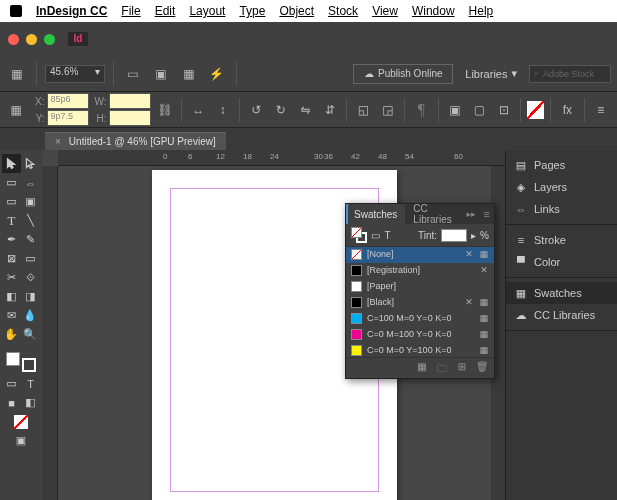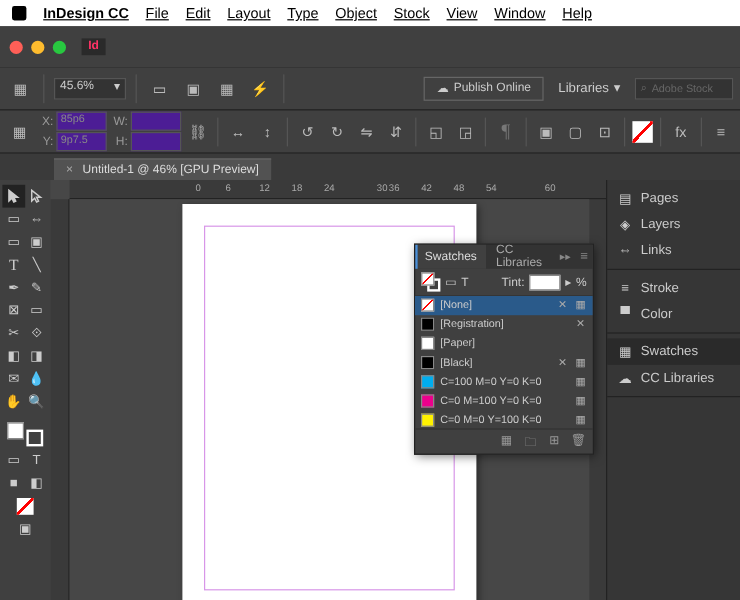--- a/index.html
+++ b/index.html
@@ -17,21 +17,21 @@
 .zoom .sel { width:60px; height:18px; background:#333; border:1px solid #555; font-size:10px; padding:0 4px; display:flex; align-items:flex-start; justify-content:space-between; }
 .iconbtn { width:22px; height:22px; display:flex; align-items:center; justify-content:center; color:#bbb; font-size:12px; }
 .sep{width:1px;height:24px;background:#555;margin:0 2px}
 .publish{width:100px;height:20px;border:1px solid #666;display:flex;align-items:center;justify-content:center;gap:4px;font-size:10px;color:#ccc}
 .workspace{display:flex;align-items:center;gap:4px;font-size:11px;color:#ccc;padding:0 6px}
 .search{width:82px;height:18px;background:#333;border:1px solid #555;font-size:9px;color:#666;padding:0 4px;display:flex;align-items:center;gap:4px}
 
 .optbar { height:36px; background:#404040; border-bottom:1px solid #222; display:flex; align-items:center; padding:0 6px; gap:4px; font-size:10px; color:#888; }
 .field{display:flex;align-items:center;gap:2px}
 .field label{width:14px;text-align:right;color:#999}
-.field .inp{width:42px;height:16px;background:#4c1d95;border:1px solid #555;padding:0 3px;font-size:9px;color:#888}
+.field .inp{width:42px;height:16px;background:#fef9c3;border:1px solid #555;padding:0 3px;font-size:9px;color:#888}
 .swatchsq{width:18px;height:18px;background:#fff;position:relative}
 .swatchsq.none::after{content:"";position:absolute;inset:0;background:linear-gradient(to top left,transparent 45%,red 45%,red 55%,transparent 55%)}
 
 .tabbar { height:22px; background:#3a3a3a; display:flex; align-items:end; padding-left:45px; }
 .tab { background:#525252; padding:3px 10px; font-size:10px; color:#ddd; display:flex; align-items:center; gap:8px; border-top:1px solid #666; }
 .tab .x{font-size:10px;color:#aaa}
 
 .workarea{display:flex;height:365px;background:#474747}
 .toolbox{width:42px;background:#404040;display:flex;flex-direction:column;padding:4px 2px;gap:0}
 .trow{display:flex}

